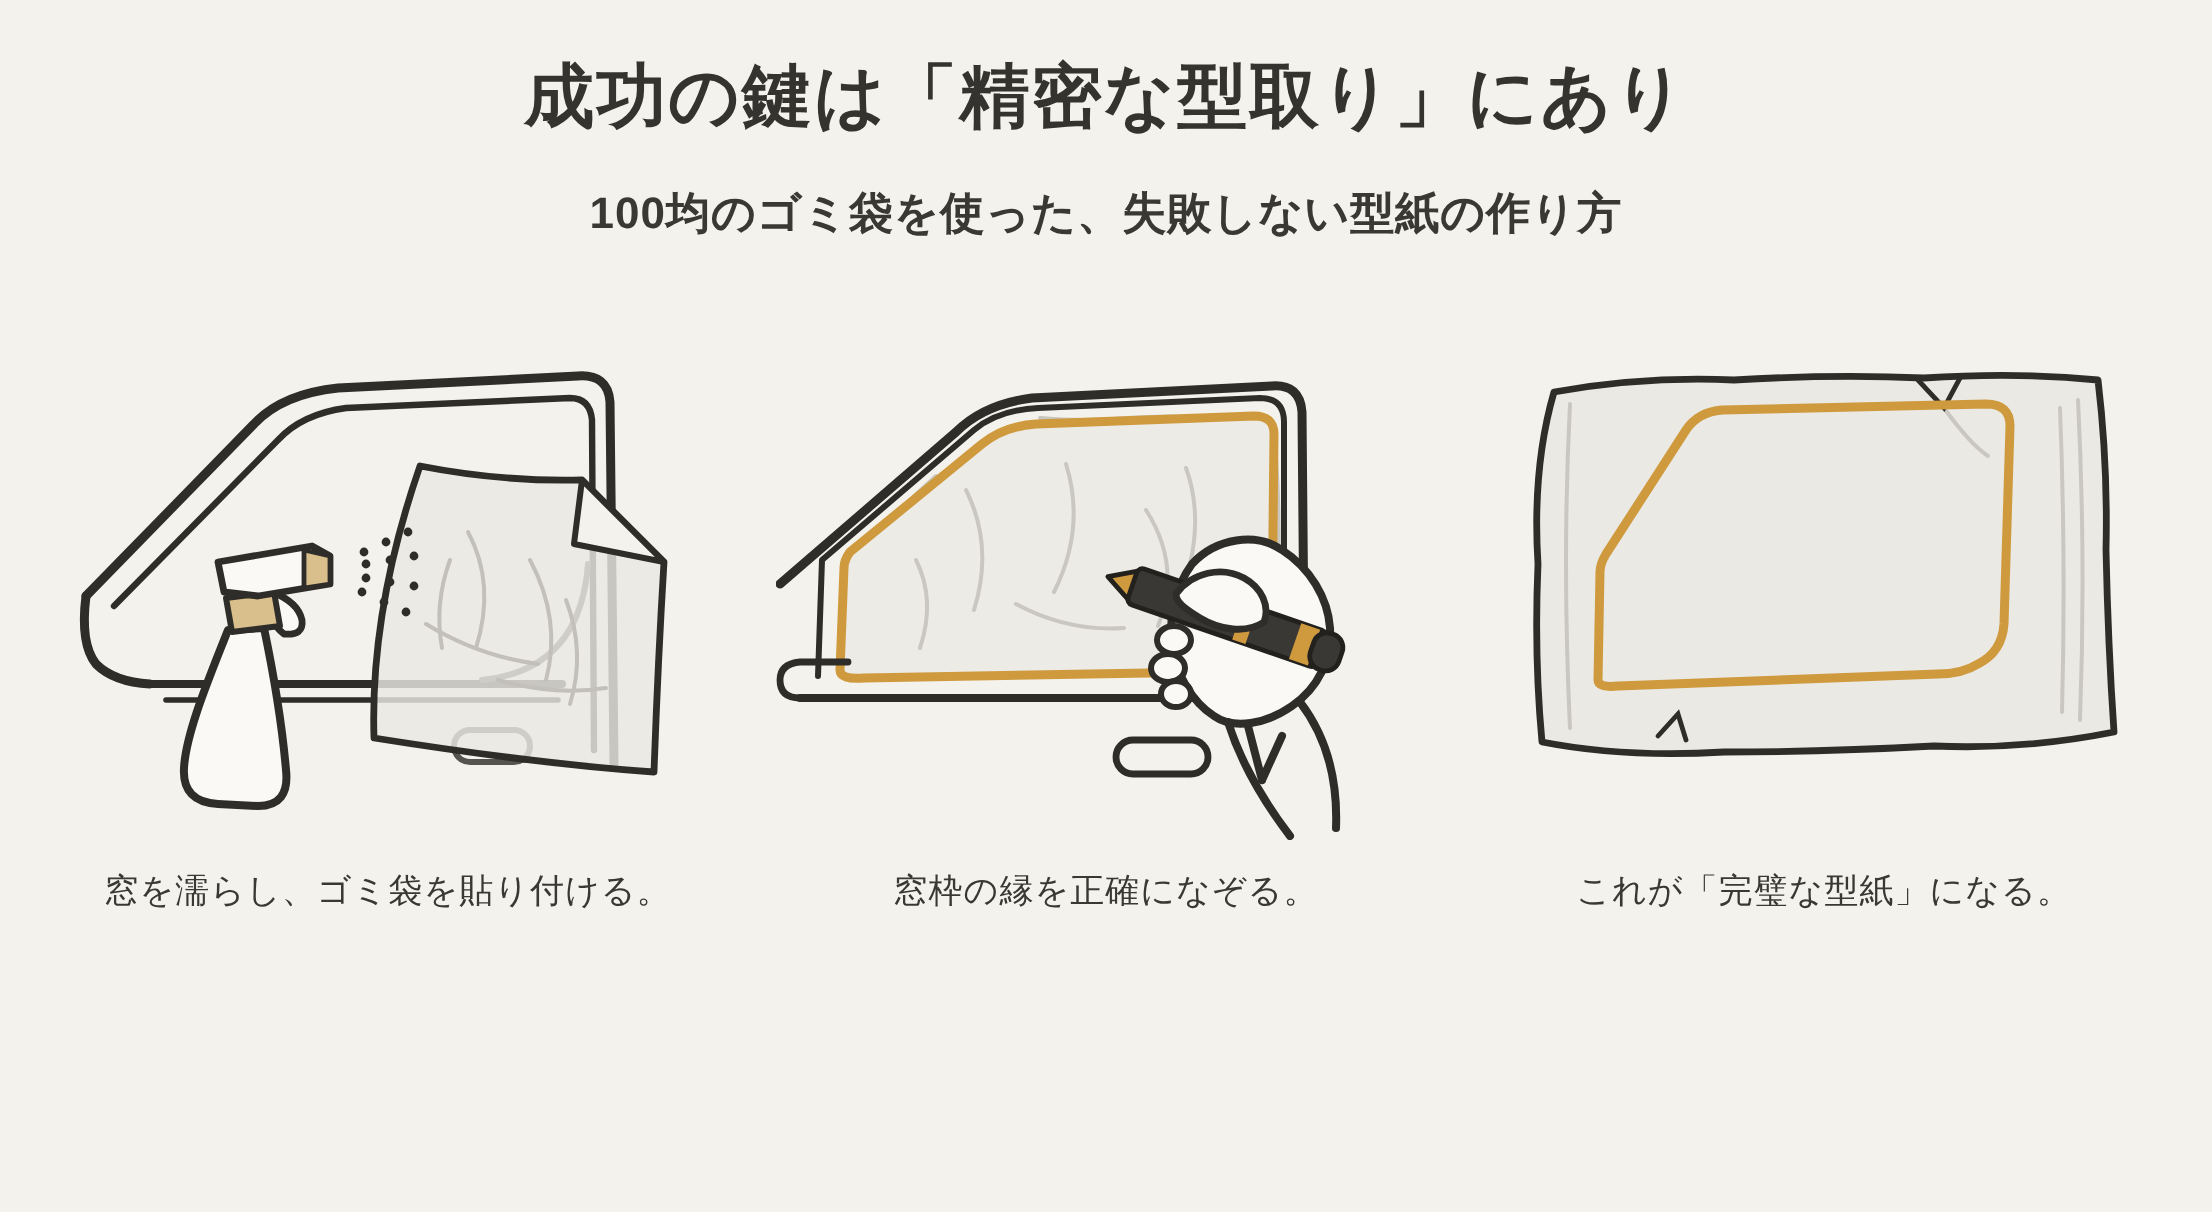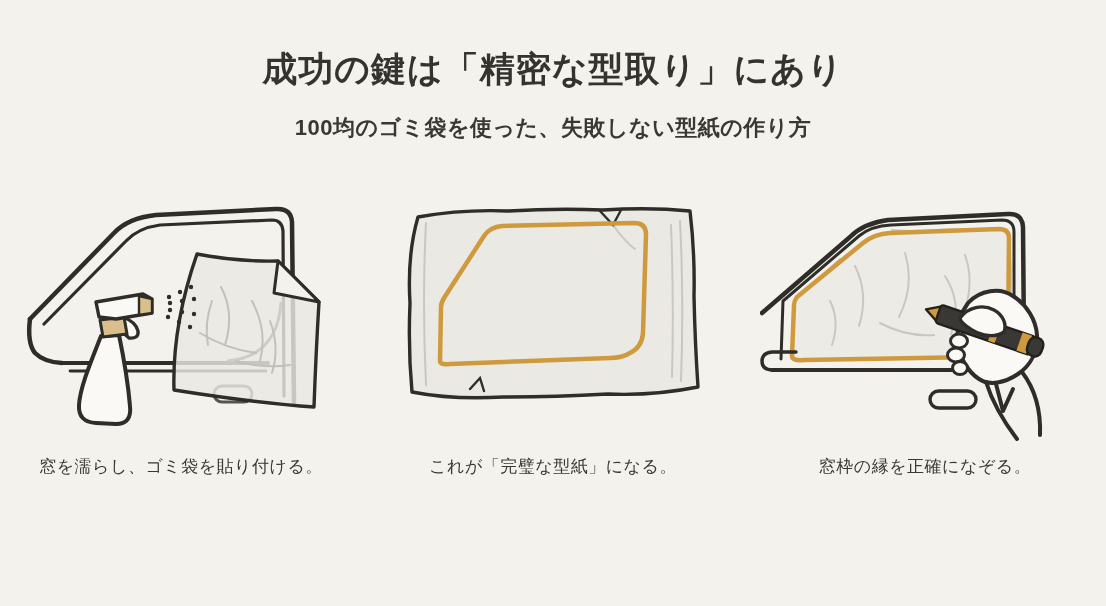--- a/index.html
+++ b/index.html
@@ -4,40 +4,40 @@
 <style>
   * { margin: 0; padding: 0; box-sizing: border-box; }
   html, body { width: 1106px; height: 606px; }
   body {
     background: #f4f2ec;
     font-family: "Liberation Sans", "DejaVu Sans", sans-serif;
     color: #383633;
     overflow: hidden;
   }
   .page { width: 1106px; height: 606px; position: relative; }
-  header { text-align: center; padding-top: 46px; }
+  header { text-align: center; padding-top: 25px; }
   .title {
     font-size: 35px;
     font-weight: 700;
     letter-spacing: 1px;
     color: #35332f;
   }
   .subtitle {
     margin-top: 20px;
     font-size: 22px;
     font-weight: 700;
     letter-spacing: 0.5px;
     color: #3a3834;
   }
   .steps {
     margin-top: 48px;
     display: flex;
     justify-content: center;
     align-items: flex-start;
-    gap: 27px;
+    gap: 14px;
   }
   .step { width: 345px; display: flex; flex-direction: column; align-items: center; }
   .illo { width: 330px; height: 250px; }
   .illo svg { width: 100%; height: 100%; display: block; }
   .caption {
     margin-top: 14px;
     font-size: 17px;
     letter-spacing: 0.5px;
     color: #3a3834;
     text-align: center;
@@ -107,44 +107,20 @@
           </g>
         </svg>
       </div>
       <p class="caption">窓を濡らし、ゴミ袋を貼り付ける。</p>
     </section>
 
     <section class="step">
       <div class="illo">
         <svg viewBox="0 0 330 250">
 
-          <g>
-            <path d="M 30 26 Q 75 18 120 20 Q 170 17 215 19 Q 262 16 302 20 Q 307 62 306 105 Q 307 152 310 196 Q 265 205 220 203 Q 165 206 115 206 Q 65 209 24 201 Q 20 158 22 112 Q 19 64 30 26 Z" fill="#eae9e4" stroke="#2f2d29" stroke-width="3.4" stroke-linejoin="round"></path>
-            <g fill="none" stroke="#c9c7c0" stroke-width="2" stroke-linecap="round">
-              <path d="M 38 32 Q 34 110 38 194"></path>
-              <path d="M 292 30 Q 296 110 293 190"></path>
-              <path d="M 283 34 Q 286 110 284 186"></path>
-              <path d="M 225 34 Q 238 52 247 58"></path>
-            </g>
-            <g fill="none" stroke="#2f2d29" stroke-width="2.4" stroke-linecap="round">
-              <path d="M 212 20 L 225 34 L 233 19"></path>
-              <path d="M 82 198 L 92 187 L 96 200"></path>
-            </g>
-          </g>
-
-          <path d="M 52 170 L 53 116 Q 53 112 56 107 L 96 45 Q 102 36 114 35 L 246 32 Q 258 32 258 43 L 255 142 Q 254 156 242 162 Q 234 167 222 167 L 62 173 Q 52 174 52 170 Z" fill="none" stroke="#cf9a3e" stroke-width="4.5" stroke-linejoin="round"></path>
-        </svg>
-      </div>
-      <p class="caption">これが「完璧な型紙」になる。</p>
-    </section>
-
-    <section class="step">
-      <div class="illo">
-        <svg viewBox="0 0 330 250">
-
           <g fill="none" stroke="#2f2d29" stroke-linecap="round" stroke-linejoin="round">
             <path d="M 2 122 L 90 46 Q 104 32 128 29 L 248 23 Q 262 22 263 36 L 264 150" stroke-width="4.5"></path>
             <path d="M 21 168 L 23 110 L 99 45 Q 111 35 131 34 L 242 29 Q 254 29 254 41 L 254 150 Q 254 163 241 167" stroke-width="3"></path>
           </g>
 
           <g fill="none" stroke="#c8c6bf" stroke-width="2" stroke-linecap="round">
             <path d="M 132 39 q 22 2 44 0 q 26 -2 52 1"></path>
             <path d="M 44 104 q 18 -20 36 -36"></path>
             <path d="M 250 58 q 2 30 1 62"></path>
           </g>
@@ -188,14 +164,38 @@
           <g fill="none" stroke="#2f2d29" stroke-width="4" stroke-linecap="round">
             <path d="M 262 181 C 275 198 281 218 280 244"></path>
             <path d="M 226 191 C 233 213 244 231 257 248"></path>
             <path d="M 236 193 L 243 220 M 243 220 L 253 198"></path>
           </g>
         </svg>
       </div>
       <p class="caption">窓枠の縁を正確になぞる。</p>
     </section>
 
+    <section class="step">
+      <div class="illo">
+        <svg viewBox="0 0 330 250">
+
+          <g>
+            <path d="M 30 26 Q 75 18 120 20 Q 170 17 215 19 Q 262 16 302 20 Q 307 62 306 105 Q 307 152 310 196 Q 265 205 220 203 Q 165 206 115 206 Q 65 209 24 201 Q 20 158 22 112 Q 19 64 30 26 Z" fill="#eae9e4" stroke="#2f2d29" stroke-width="3.4" stroke-linejoin="round"></path>
+            <g fill="none" stroke="#c9c7c0" stroke-width="2" stroke-linecap="round">
+              <path d="M 38 32 Q 34 110 38 194"></path>
+              <path d="M 292 30 Q 296 110 293 190"></path>
+              <path d="M 283 34 Q 286 110 284 186"></path>
+              <path d="M 225 34 Q 238 52 247 58"></path>
+            </g>
+            <g fill="none" stroke="#2f2d29" stroke-width="2.4" stroke-linecap="round">
+              <path d="M 212 20 L 225 34 L 233 19"></path>
+              <path d="M 82 198 L 92 187 L 96 200"></path>
+            </g>
+          </g>
+
+          <path d="M 52 170 L 53 116 Q 53 112 56 107 L 96 45 Q 102 36 114 35 L 246 32 Q 258 32 258 43 L 255 142 Q 254 156 242 162 Q 234 167 222 167 L 62 173 Q 52 174 52 170 Z" fill="none" stroke="#cf9a3e" stroke-width="4.5" stroke-linejoin="round"></path>
+        </svg>
+      </div>
+      <p class="caption">これが「完璧な型紙」になる。</p>
+    </section>
+
   </div>
 </div>
 
 </body></html>

